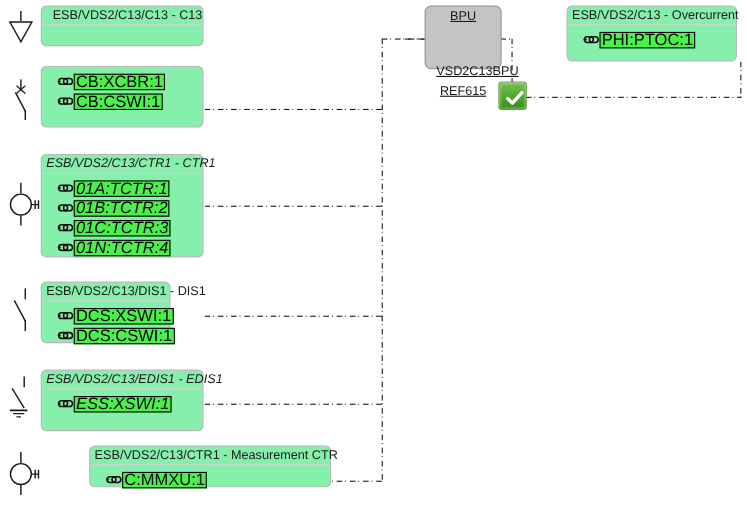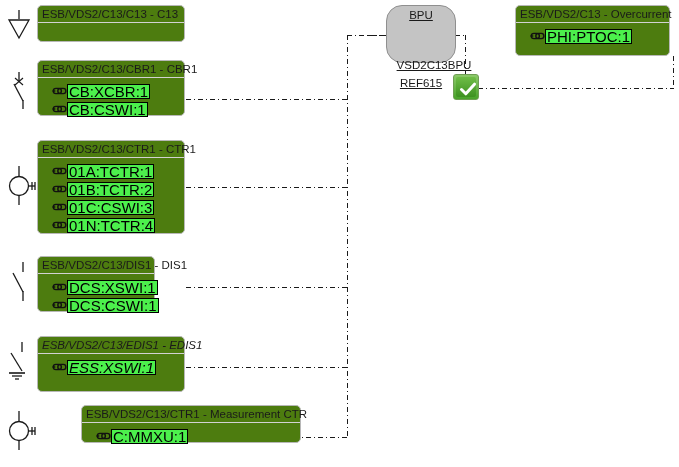--- a/index.html
+++ b/index.html
@@ -21,24 +21,25 @@
   #canvas {
     position: absolute;
     inset: 0;
     width: 679px;
     height: 467px;
   }
 
   
   .panel {
     position: absolute;
-    background: #4d7c0f;
+    background: #86efac;
     border: 1px solid #b8b8b8;
     border-radius: 5px;
     box-sizing: border-box;
+    text-align: right;
   }
   .panel-title {
     height: 17px;
     line-height: 17px;
     padding-left: 4px;
     font-size: 11.5px;
     color: #1a1a1a;
     white-space: nowrap;
     overflow: visible;
     border-bottom: 1px solid #d2d2d2;
@@ -71,21 +72,21 @@
     padding: 0 1px 0 1px;
     white-space: nowrap;
     box-sizing: border-box;
   }
 
   
   .ied-box {
     position: absolute;
     background: #c4c4c4;
     border: 1px solid #8f8f8f;
-    border-radius: 16px;
+    border-radius: 6px;
     box-sizing: border-box;
     text-align: center;
     text-decoration: underline;
   }
   .ied-line {
     font-size: 11.5px;
     line-height: 18px;
     color: #1a1a1a;
     white-space: nowrap;
   }
@@ -230,42 +231,41 @@
       <line x1="30" y1="16" x2="30" y2="24" stroke="#1a1a1a" stroke-width="1.3"></line>
     </svg>
   </div>
 
   <div class="panel no-body" style="left:37px; top:5px; width:148px; height:37px;">
     <div class="panel-title">ESB/VDS2/C13/C13 - C13</div>
     <div class="panel-body"></div>
   </div>
 
   <div class="panel" style="left:37px; top:60px; width:148px; height:56px;">
-    <div class="panel-title">ESB/VDS2/C13/CBR1 - CBR1</div>
     <div class="panel-body">
       <div class="ln-row">
         <svg class="link-icon" viewBox="0 0 16 10">
           <path d="M4.2 2.2 h3.0 a2.8 2.8 0 0 1 0 5.6 h-3.0 a2.8 2.8 0 0 1 0 -5.6 z" fill="none" stroke="#111" stroke-width="1.5"></path>
           <path d="M9.0 2.2 h3.0 a2.8 2.8 0 0 1 0 5.6 h-3.0 a2.8 2.8 0 0 1 0 -5.6 z" fill="none" stroke="#111" stroke-width="1.5"></path>
           <line x1="0.5" y1="5" x2="3.5" y2="5" stroke="#111" stroke-width="1.5"></line>
         </svg>
         <span class="ln-tag">CB:XCBR:1</span>
       </div>
       <div class="ln-row">
         <svg class="link-icon" viewBox="0 0 16 10">
           <path d="M4.2 2.2 h3.0 a2.8 2.8 0 0 1 0 5.6 h-3.0 a2.8 2.8 0 0 1 0 -5.6 z" fill="none" stroke="#111" stroke-width="1.5"></path>
           <path d="M9.0 2.2 h3.0 a2.8 2.8 0 0 1 0 5.6 h-3.0 a2.8 2.8 0 0 1 0 -5.6 z" fill="none" stroke="#111" stroke-width="1.5"></path>
           <line x1="0.5" y1="5" x2="3.5" y2="5" stroke="#111" stroke-width="1.5"></line>
         </svg>
         <span class="ln-tag">CB:CSWI:1</span>
       </div>
     </div>
   </div>
 
-  <div class="panel" style="left:37px; top:140px; width:148px; height:94px;">
+  <div class="panel" style="left:37px; top:140px; width:148px; height:94px;font-style:italic;">
     <div class="panel-title">ESB/VDS2/C13/CTR1 - CTR1</div>
     <div class="panel-body">
       <div class="ln-row">
         <svg class="link-icon" viewBox="0 0 16 10">
           <path d="M4.2 2.2 h3.0 a2.8 2.8 0 0 1 0 5.6 h-3.0 a2.8 2.8 0 0 1 0 -5.6 z" fill="none" stroke="#111" stroke-width="1.5"></path>
           <path d="M9.0 2.2 h3.0 a2.8 2.8 0 0 1 0 5.6 h-3.0 a2.8 2.8 0 0 1 0 -5.6 z" fill="none" stroke="#111" stroke-width="1.5"></path>
           <line x1="0.5" y1="5" x2="3.5" y2="5" stroke="#111" stroke-width="1.5"></line>
         </svg>
         <span class="ln-tag">01A:TCTR:1</span>
       </div>
@@ -276,21 +276,21 @@
           <line x1="0.5" y1="5" x2="3.5" y2="5" stroke="#111" stroke-width="1.5"></line>
         </svg>
         <span class="ln-tag">01B:TCTR:2</span>
       </div>
       <div class="ln-row">
         <svg class="link-icon" viewBox="0 0 16 10">
           <path d="M4.2 2.2 h3.0 a2.8 2.8 0 0 1 0 5.6 h-3.0 a2.8 2.8 0 0 1 0 -5.6 z" fill="none" stroke="#111" stroke-width="1.5"></path>
           <path d="M9.0 2.2 h3.0 a2.8 2.8 0 0 1 0 5.6 h-3.0 a2.8 2.8 0 0 1 0 -5.6 z" fill="none" stroke="#111" stroke-width="1.5"></path>
           <line x1="0.5" y1="5" x2="3.5" y2="5" stroke="#111" stroke-width="1.5"></line>
         </svg>
-        <span class="ln-tag">01C:CSWI:3</span>
+        <span class="ln-tag">01C:TCTR:3</span>
       </div>
       <div class="ln-row">
         <svg class="link-icon" viewBox="0 0 16 10">
           <path d="M4.2 2.2 h3.0 a2.8 2.8 0 0 1 0 5.6 h-3.0 a2.8 2.8 0 0 1 0 -5.6 z" fill="none" stroke="#111" stroke-width="1.5"></path>
           <path d="M9.0 2.2 h3.0 a2.8 2.8 0 0 1 0 5.6 h-3.0 a2.8 2.8 0 0 1 0 -5.6 z" fill="none" stroke="#111" stroke-width="1.5"></path>
           <line x1="0.5" y1="5" x2="3.5" y2="5" stroke="#111" stroke-width="1.5"></line>
         </svg>
         <span class="ln-tag">01N:TCTR:4</span>
       </div>
     </div>

